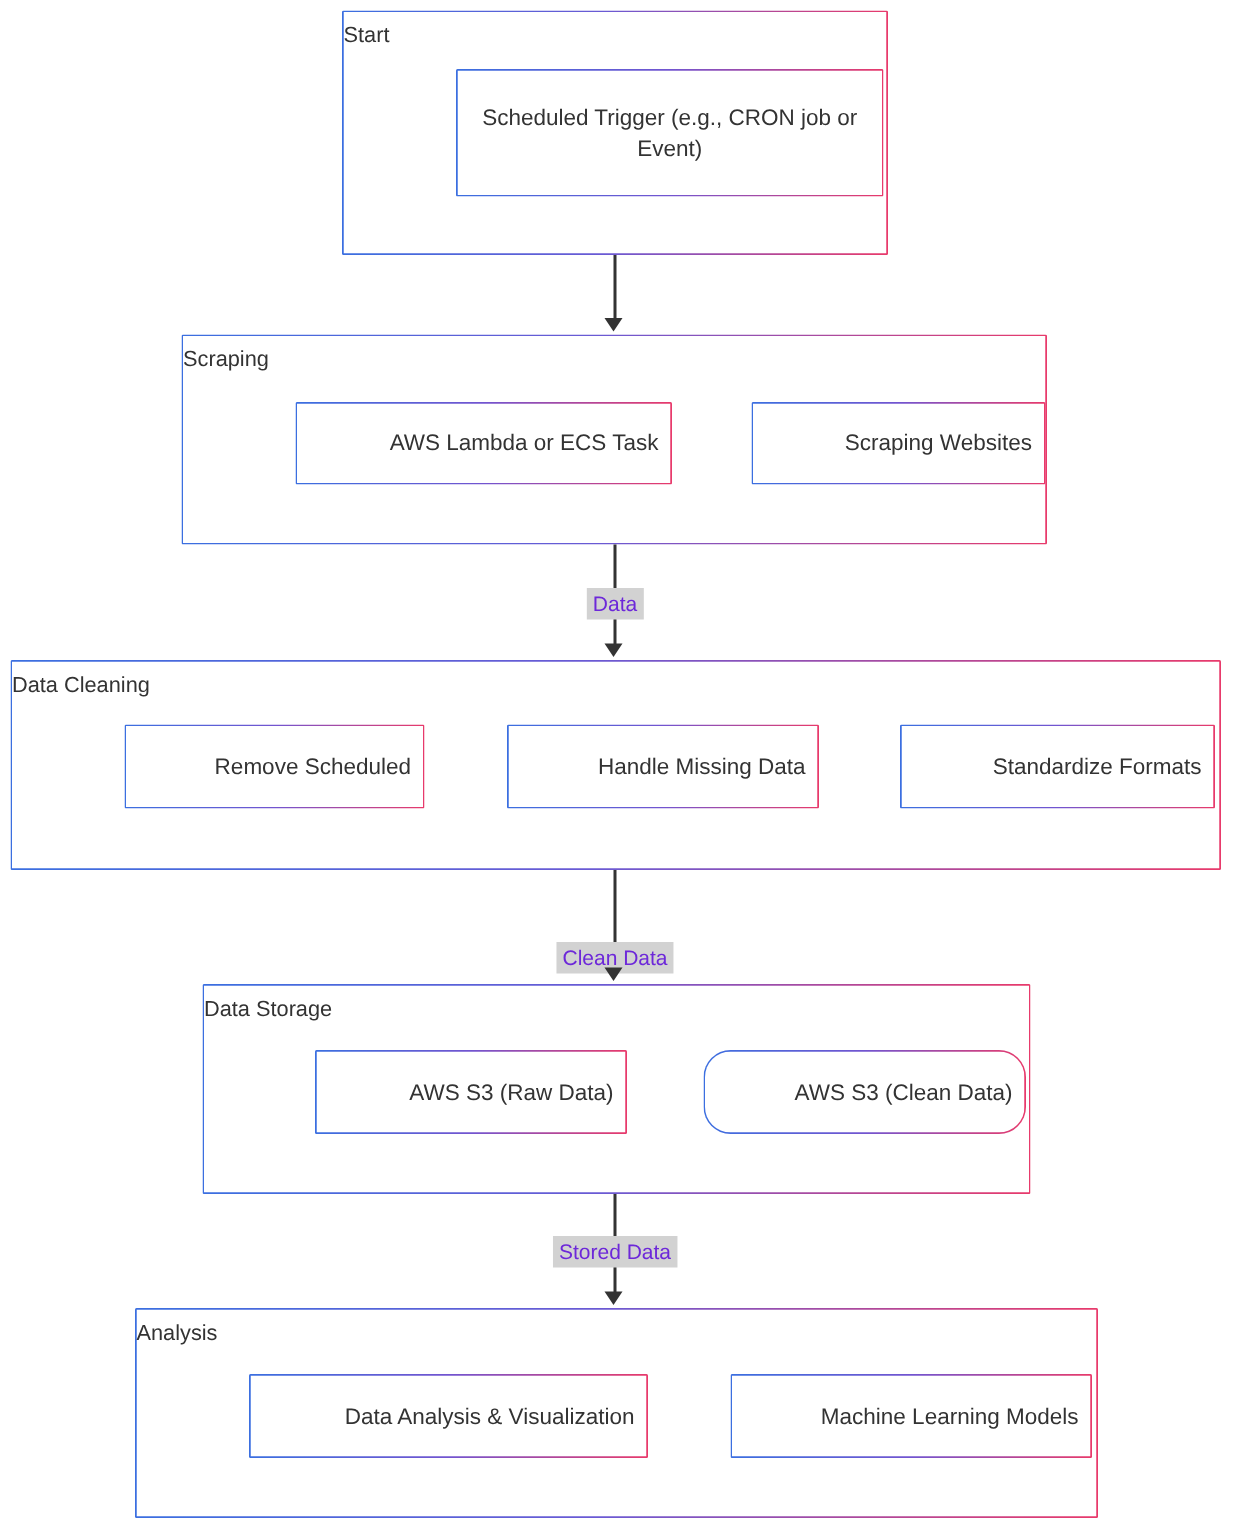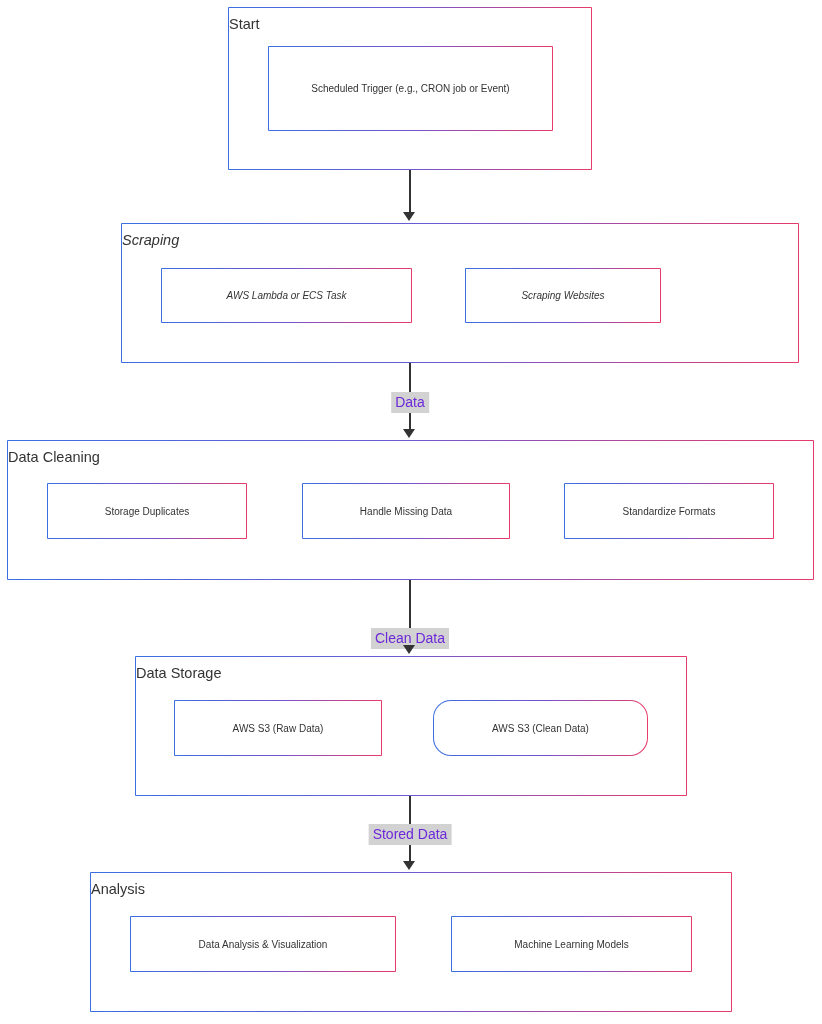--- a/index.html
+++ b/index.html
@@ -51,33 +51,34 @@
     white-space: nowrap;
     pointer-events: none;
   }
 
   
   .node {
     position: absolute;
     box-sizing: border-box;
     display: flex;
     align-items: center;
-    justify-content: center;
+    justify-content: flex-end;
     text-align: center;
-    font-size: 10px;
+    font-size: 15px;
     line-height: 21px;
     color: #333333;
     border: 1.6px solid transparent;
     border-radius: 1px;
     background-image:
       linear-gradient(#ffffff, #ffffff),
       linear-gradient(90deg, #3b6fe0 0%, #7255d0 50%, #e83a6b 100%);
     background-origin: border-box;
     background-clip: padding-box, border-box;
     padding: 2px 8px;
+    margin-left: 36px;
   }
 
   
   .edge-line {
     position: absolute;
     width: 1.6px;
     background: #333333;
   }
   .edge-arrow {
     position: absolute;
@@ -106,38 +107,38 @@
   <div class="cluster" style="left:228px; top:7px; width:364px; height:163px;">
     <div class="cluster-title">Start</div>
     <div class="node" style="left:39px; top:38px; width:285px; height:85px;">
       <span>Scheduled Trigger (e.g., CRON job or Event)</span>
     </div>
   </div>
 
   <div class="edge-line" style="left:409px; top:170px; height:44px;"></div>
   <div class="edge-arrow" style="left:403px; top:212px;"></div>
 
-  <div class="cluster" style="left:121px; top:223px; width:678px; height:140px;font-style:italic;">
+  <div class="cluster" style="left:121px; top:223px; width:577px; height:140px;">
     <div class="cluster-title">Scraping</div>
     <div class="node" style="left:39px; top:44px; width:251px; height:55px;">
       <span>AWS Lambda or ECS Task</span>
     </div>
     <div class="node" style="left:343px; top:44px; width:196px; height:55px;">
       <span>Scraping Websites</span>
     </div>
   </div>
 
   <div class="edge-line" style="left:409px; top:363px; height:68px;"></div>
   <div class="edge-label" style="left:410px; top:392px;">Data</div>
   <div class="edge-arrow" style="left:403px; top:429px;"></div>
 
   <div class="cluster" style="left:7px; top:440px; width:807px; height:140px;">
     <div class="cluster-title">Data Cleaning</div>
     <div class="node" style="left:39px; top:42px; width:200px; height:56px;">
-      <span>Storage Duplicates</span>
+      <span>Remove Scheduled</span>
     </div>
     <div class="node" style="left:294px; top:42px; width:208px; height:56px;">
       <span>Handle Missing Data</span>
     </div>
     <div class="node" style="left:556px; top:42px; width:210px; height:56px;">
       <span>Standardize Formats</span>
     </div>
   </div>
 
   <div class="edge-line" style="left:409px; top:580px; height:67px;"></div>

